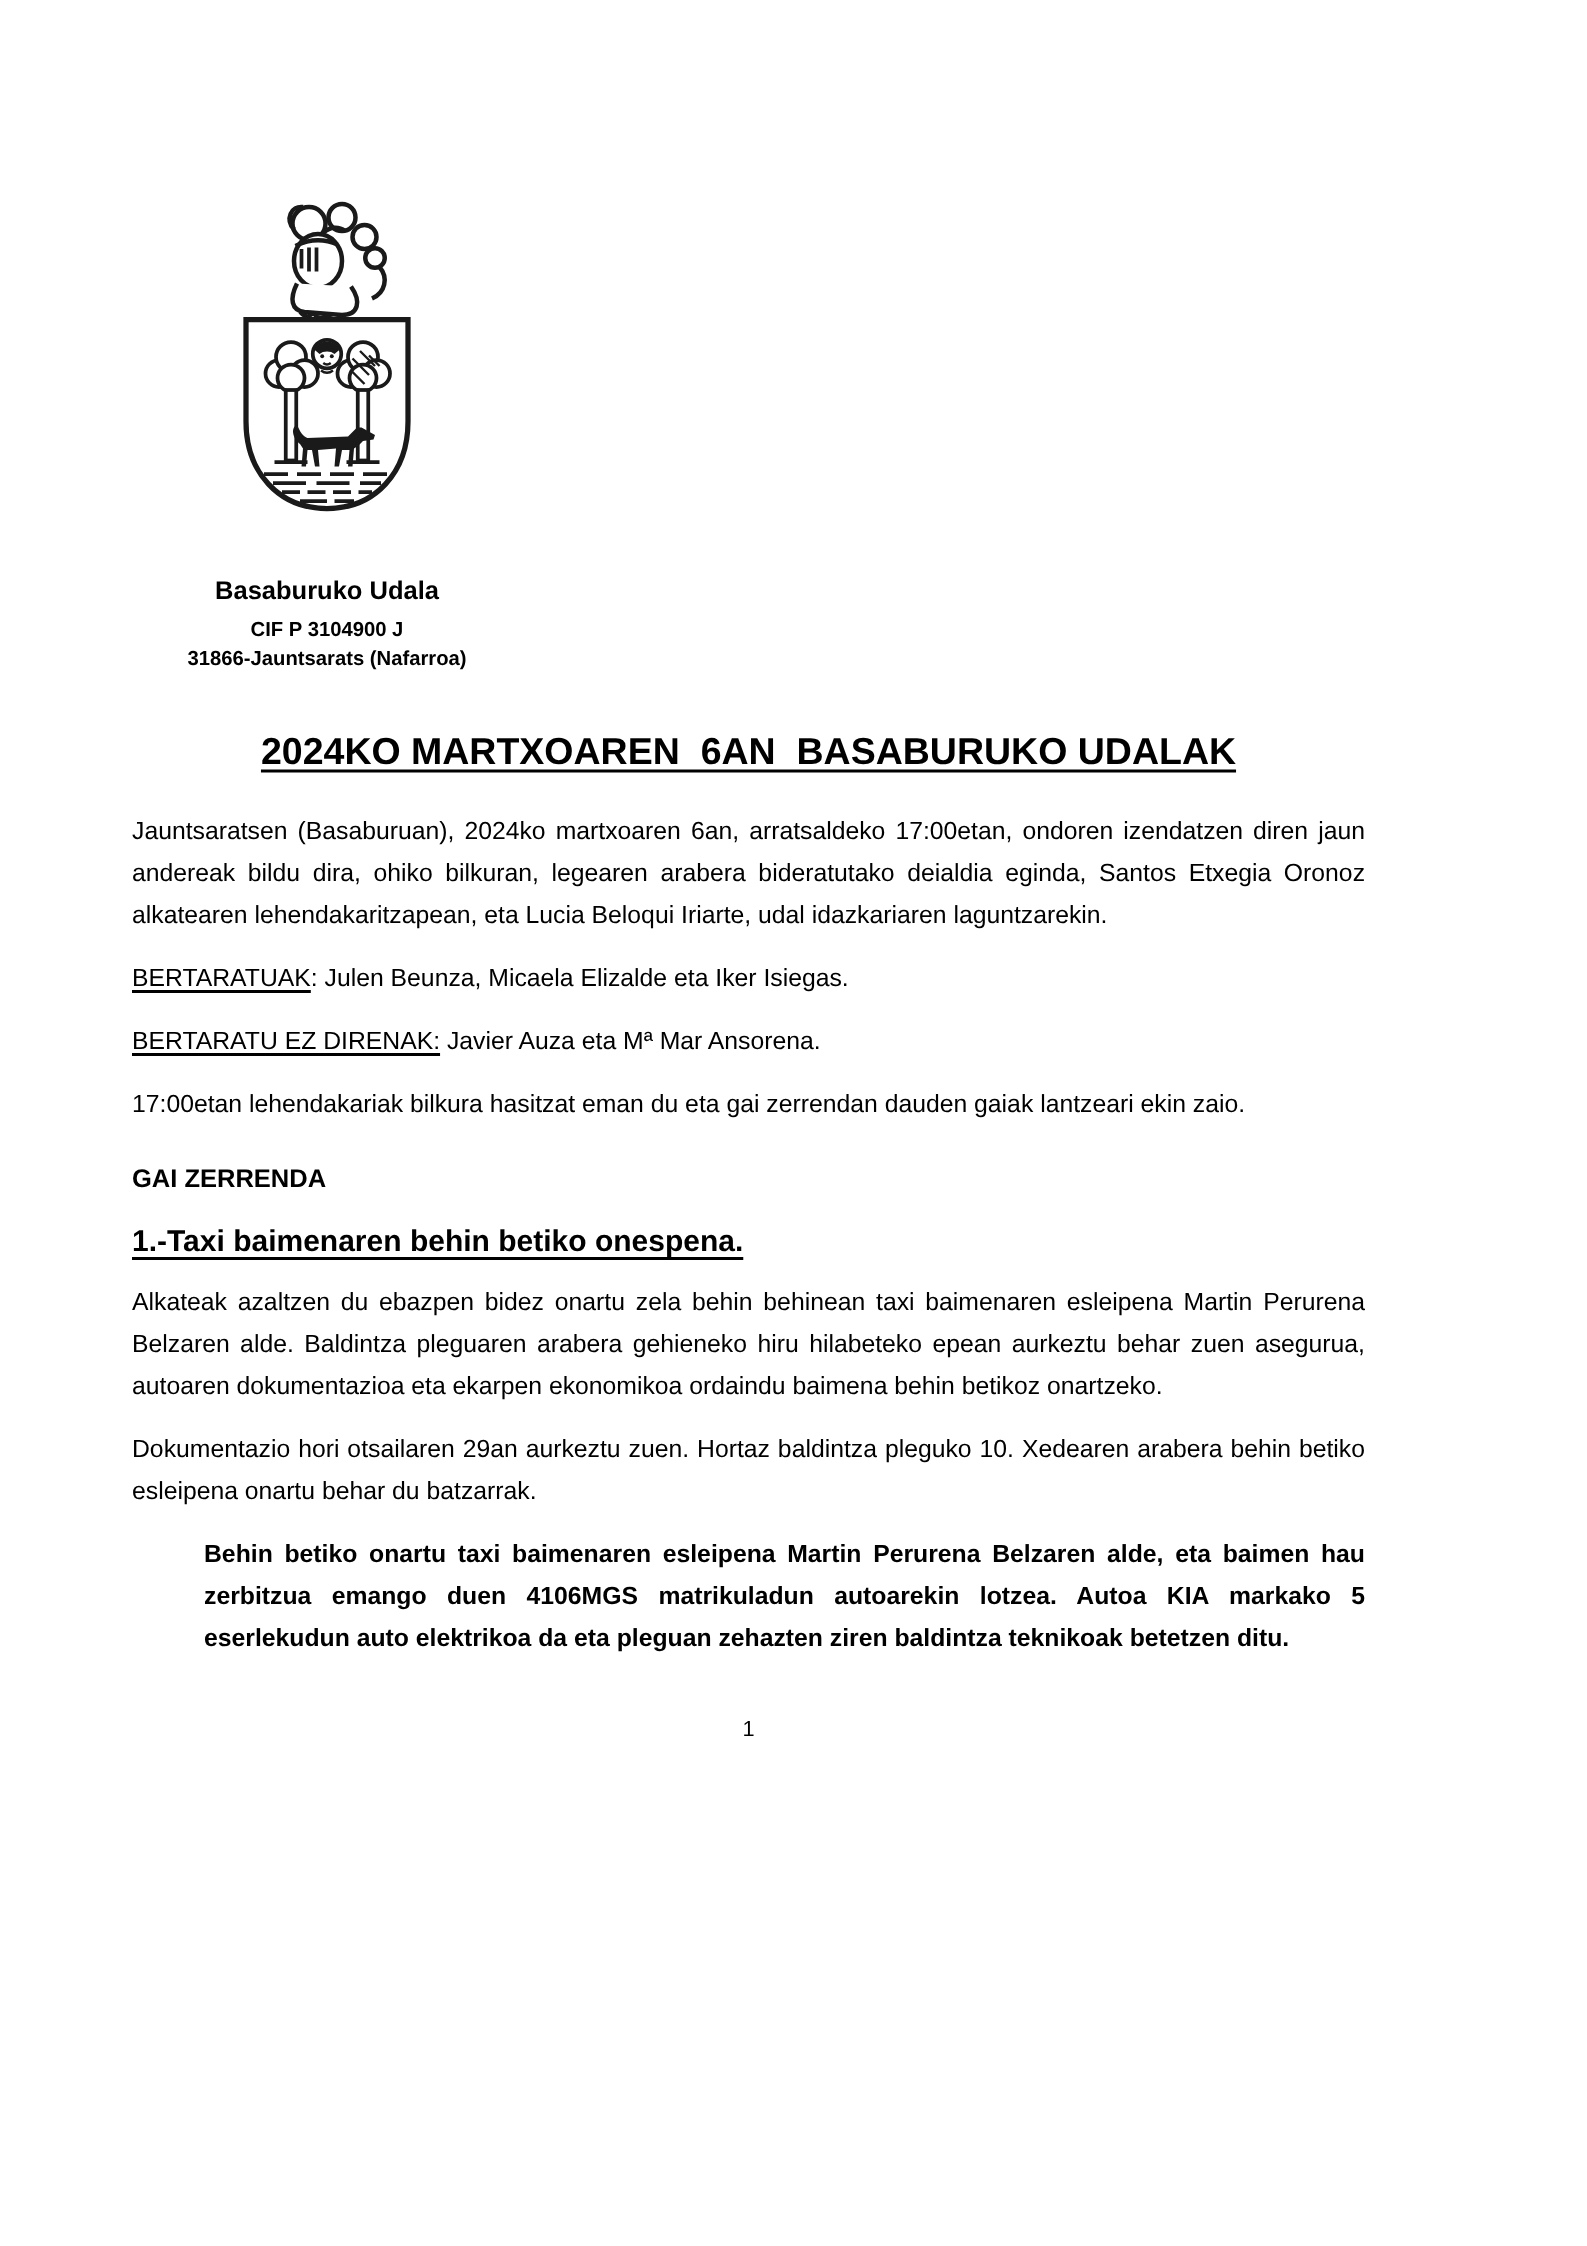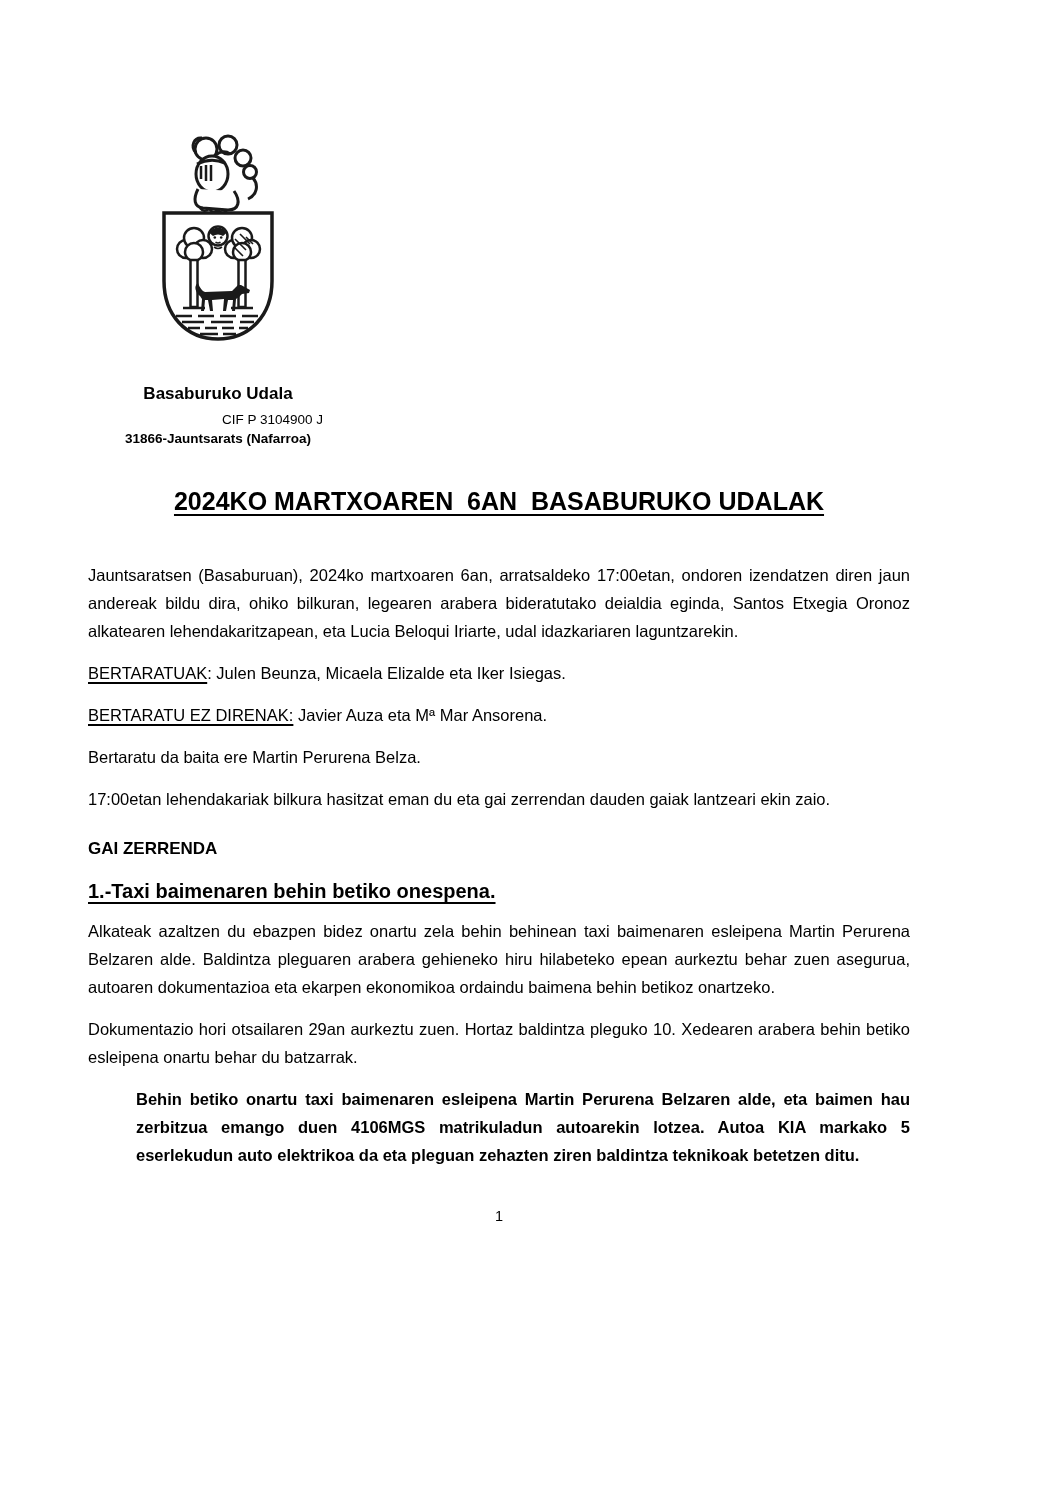--- a/index.html
+++ b/index.html
@@ -15,21 +15,21 @@
     width:1058px; height:1497px;
     padding:133px 148px 0 88px;
   }
   .crest-block {
     width:210px;
     margin-left:25px;
     text-align:center;
   }
   svg.coa { display:block; margin:0 auto 36px auto; }
   .org-name  { font-weight:bold; font-size:17px;   line-height:22px; }
-  .org-cif   { font-weight:normal; font-size:13.5px; line-height:19px; margin-top:5px;text-align:right; }
+  .org-cif   { font-weight:bold; font-size:13.5px; line-height:19px; margin-top:5px; }
   .org-addr  { font-weight:bold; font-size:13.5px; line-height:19px; }
 
   h1.doc-title {
     margin:38px 0 0 0;
     text-align:center;
     font-weight:bold;
     font-size:25px;
     line-height:30px;
   }
   h1.doc-title .tline {
@@ -40,21 +40,21 @@
     text-underline-offset:4px;
   }
 
   p {
     font-size:16.5px;
     line-height:28px;
     margin:14px 0;
     text-align:justify;
     text-align-last:left;
   }
-  p.p-intro { margin-top:45px; }
+  p.p-intro { margin-top:24px; }
   .u {
     text-decoration:underline;
     text-decoration-thickness:1.5px;
     text-underline-offset:3px;
   }
   h2.agenda-heading {
     margin:24px 0 18px 0;
     text-align:left;
     font-weight:bold;
     font-size:17px;
@@ -153,21 +153,20 @@
   <h1 class="doc-title">
     <span class="tline">2024KO MARTXOAREN  6AN  BASABURUKO UDALAK</span>
   </h1>
 
   <p class="p-intro">Jauntsaratsen (Basaburuan), 2024ko martxoaren 6an, arratsaldeko 17:00etan, ondoren izendatzen diren jaun andereak bildu dira, ohiko bilkuran, legearen arabera bideratutako deialdia eginda, Santos Etxegia Oronoz alkatearen lehendakaritzapean, eta Lucia Beloqui Iriarte, udal idazkariaren laguntzarekin.</p>
 
   <p><span class="u">BERTARATUAK</span><span>: Julen Beunza, Micaela Elizalde eta Iker Isiegas.</span></p>
 
   <p><span class="u">BERTARATU EZ DIRENAK:</span><span> Javier Auza eta Mª Mar Ansorena.</span></p>
 
-  <p>Bertaratu da baita ere Martin Perurena Belza.</p>
 
   <p>17:00etan lehendakariak bilkura hasitzat eman du eta gai zerrendan dauden gaiak lantzeari ekin zaio.</p>
 
   <h2 class="agenda-heading">GAI ZERRENDA</h2>
 
   <h3 class="item-heading">1.-Taxi baimenaren behin betiko onespena.</h3>
 
   <p>Alkateak azaltzen du ebazpen bidez onartu zela behin behinean taxi baimenaren esleipena Martin Perurena Belzaren alde. Baldintza pleguaren arabera gehieneko hiru hilabeteko epean aurkeztu behar zuen asegurua, autoaren dokumentazioa eta ekarpen ekonomikoa ordaindu baimena behin betikoz onartzeko.</p>
 
   <p>Dokumentazio hori otsailaren 29an aurkeztu zuen. Hortaz baldintza pleguko 10. Xedearen arabera behin betiko esleipena onartu behar du batzarrak.</p>

